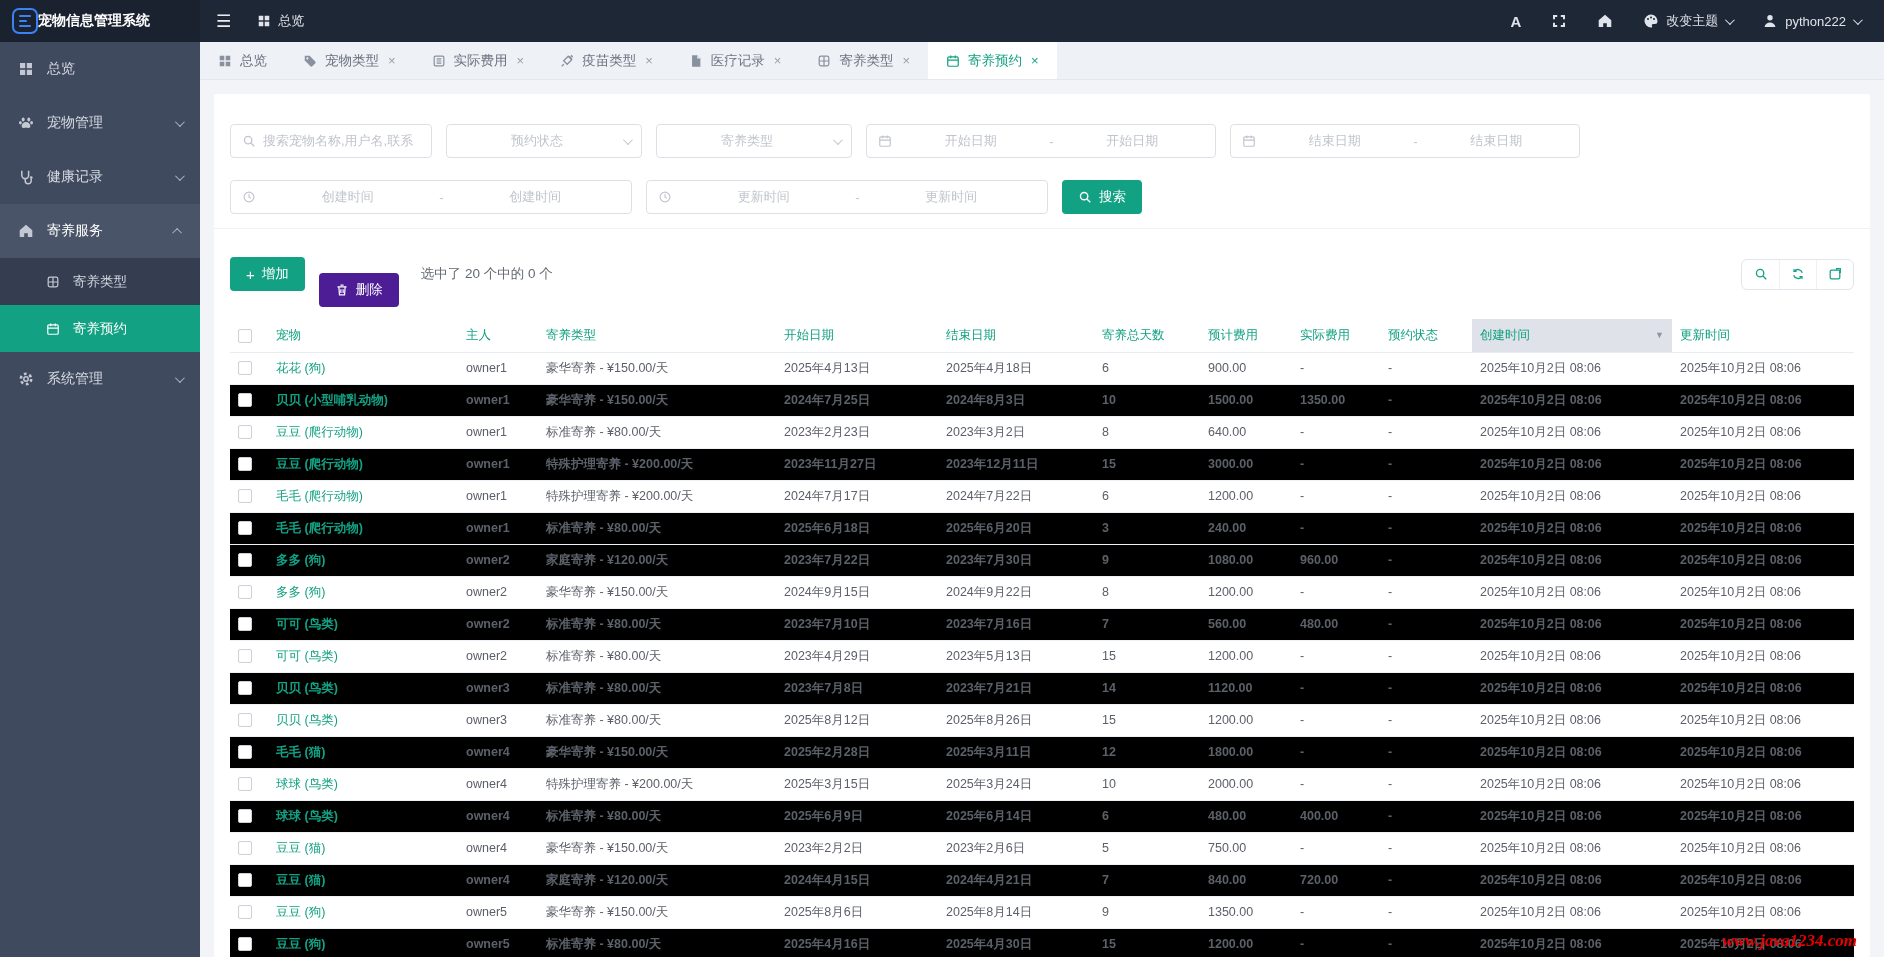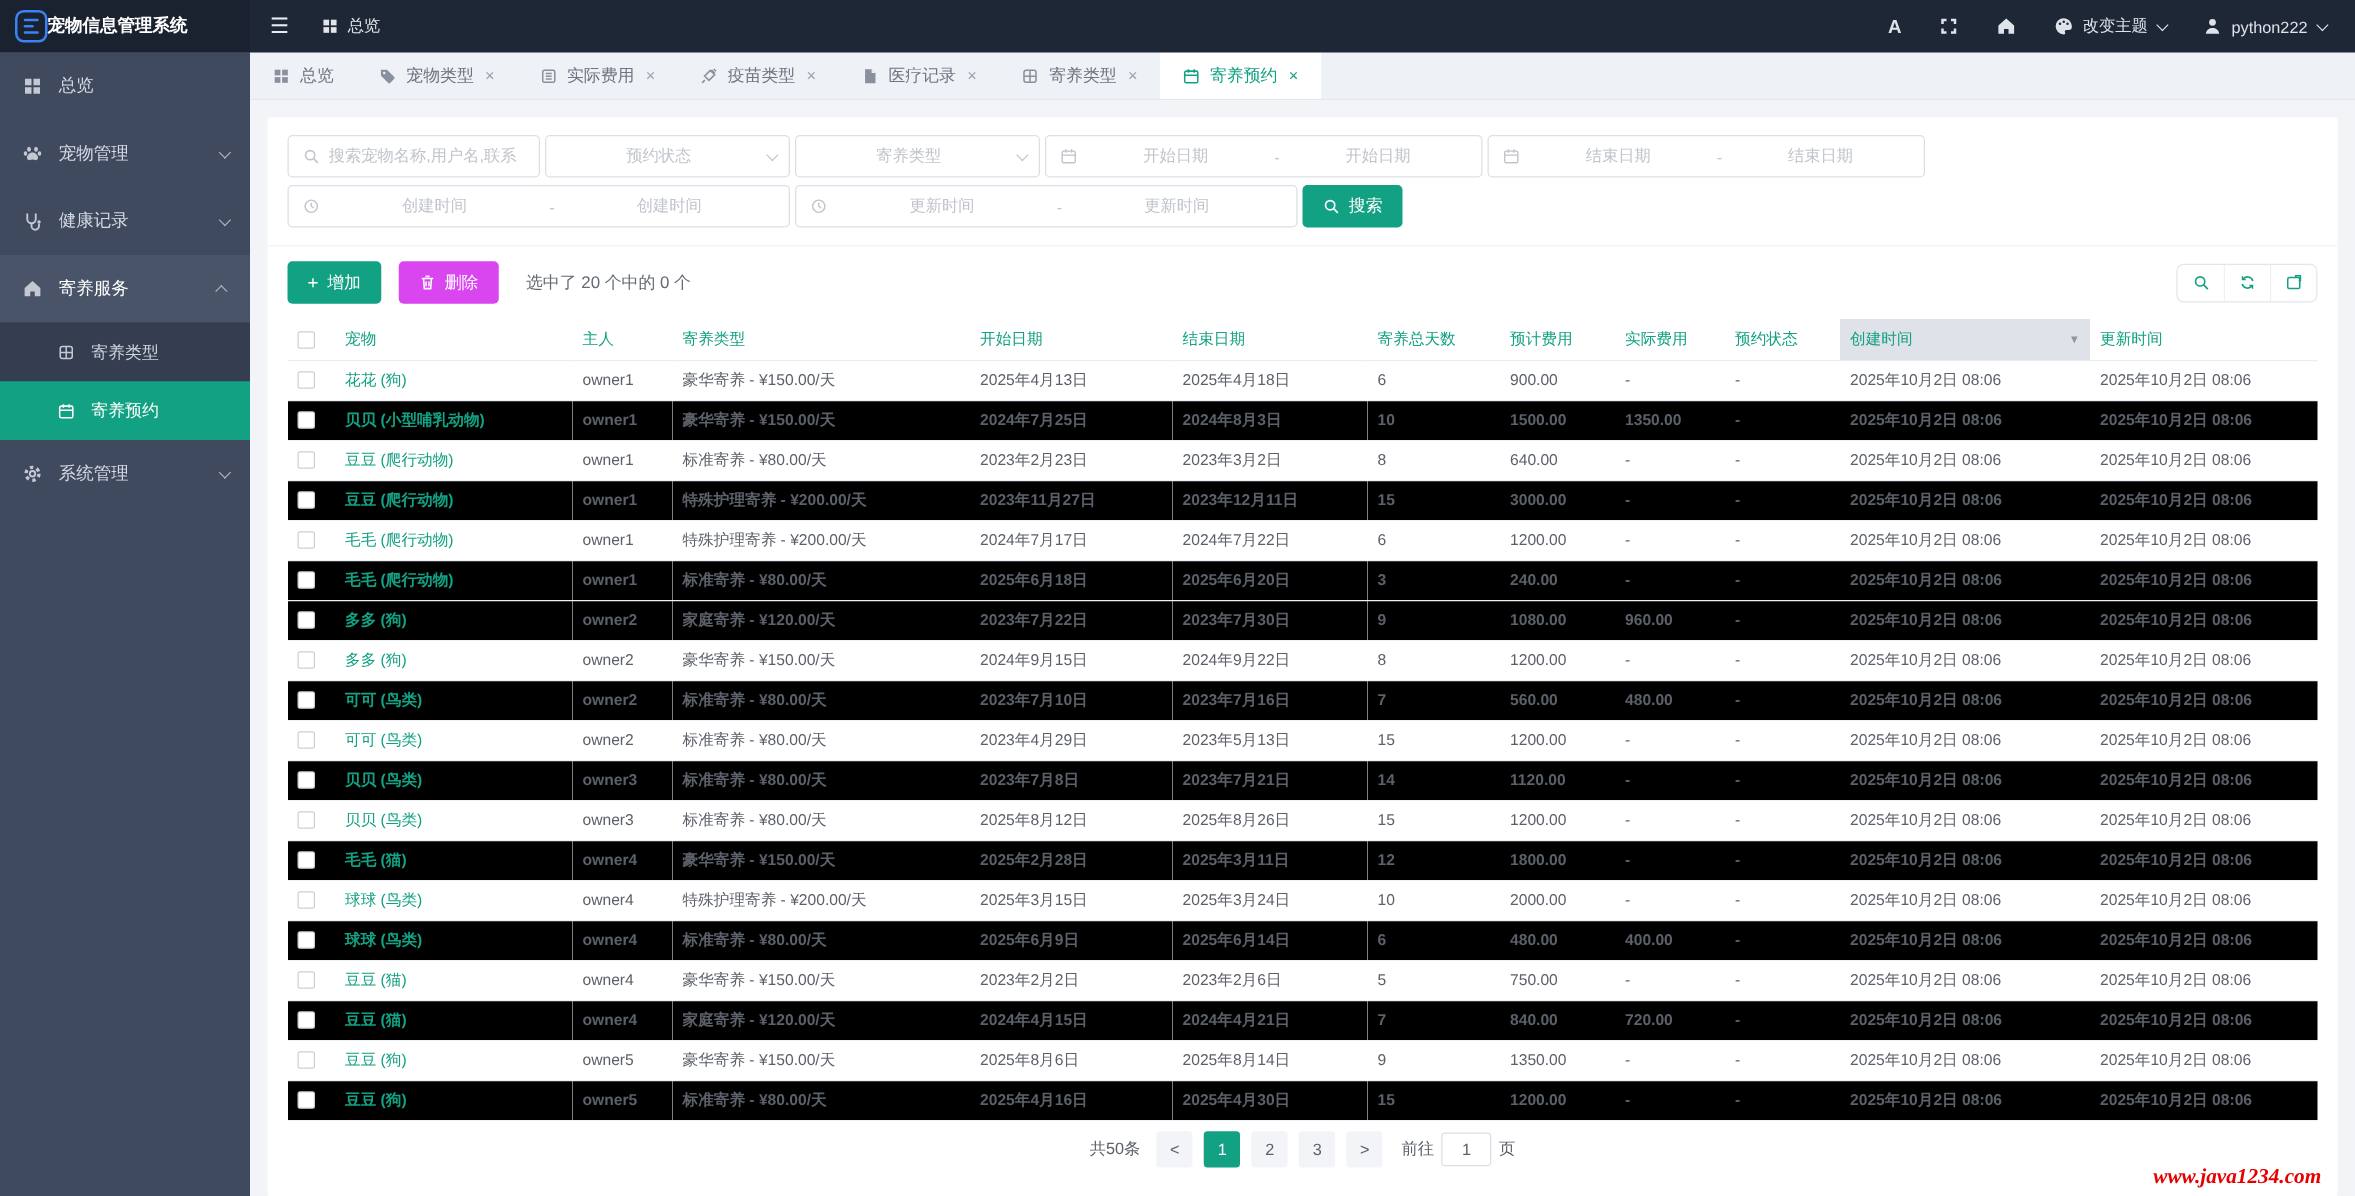--- a/index.html
+++ b/index.html
@@ -50,38 +50,38 @@
   .tab { display:flex; align-items:center; gap:8px; padding:0 18px; font-size:13.5px; color:#6d7482; cursor:pointer; white-space:nowrap; }
   .tab .ic { color:#8a919e; }
   .tab .close { color:#9aa1ac; font-size:13px; margin-left:1px; }
   .tab.active { background:#fff; color:#12a182; }
   .tab.active .ic, .tab.active .close { color:#12a182; }
 
   .content { position:absolute; top:38px; left:0; right:0; bottom:0; background:#f2f4f7; padding:14px 14px 0 14px; }
   .panel { background:#fff; height:100%; padding:8px 16px 0 16px; overflow:hidden; border-radius:2px; position:relative; }
 
   
-  .frow { display:flex; gap:4px; margin-top:6px; }
+  .frow { display:flex; gap:14px; margin-top:22px; }
   .inp { height:34px; border:1px solid #dcdfe6; border-radius:4px; background:#fff; display:flex; align-items:center; gap:7px; padding:0 11px; font-size:13px; color:#c0c4cc; }
   .inp .ic { color:#c0c4cc; }
   .w-search { width:202px; }
   .w-select { width:196px; }
   .w-date   { width:350px; }
   .w-time   { width:402px; }
   .inp .ph { white-space:nowrap; overflow:hidden; }
   .inp .ph.c { flex:1 1 0; text-align:center; }
   .inp .sel-chev { margin-left:auto; }
   .btn { height:34px; border-radius:4px; display:inline-flex; align-items:center; gap:7px; padding:0 16px; font-size:13.5px; color:#fff; cursor:pointer; border:none;justify-content:flex-end; }
   .btn-search { background:#12a182; }
   .divider { height:1px; background:#f0f2f6; margin:14px -16px 0 -16px; }
 
   
   .toolbar { display:flex; align-items:center; gap:14px; margin-top:12px; }
   .btn-add { background:#12a182; }
-  .btn-del { background:#d946ef; }
+  .btn-del { background:#4c1d95;margin-top:32px; }
   .btn .plus { font-size:15px; }
   .sel-text { color:#646a73; font-size:13.5px; margin-left:8px; }
   .tool-icons { margin-left:auto; display:flex; border:1px solid #e2e6ec; border-radius:6px; overflow:hidden; background:#fff; }
   .tool-icon { width:37px; height:29px; display:flex; align-items:center; justify-content:center; color:#12a182; cursor:pointer; }
   .tool-icon + .tool-icon { border-left:1px solid #eef1f4; }
 
   
   table { width:100%; border-collapse:collapse; table-layout:fixed; margin-top:12px; font-size:12.5px; color:#5b6069; }
   thead th { height:33px; text-align:left; font-weight:normal; color:#12a182; padding:0 8px; border-bottom:1px solid #e9edf2; white-space:nowrap; overflow:hidden; }
   th.sorted { background:#dfe2e8; }

